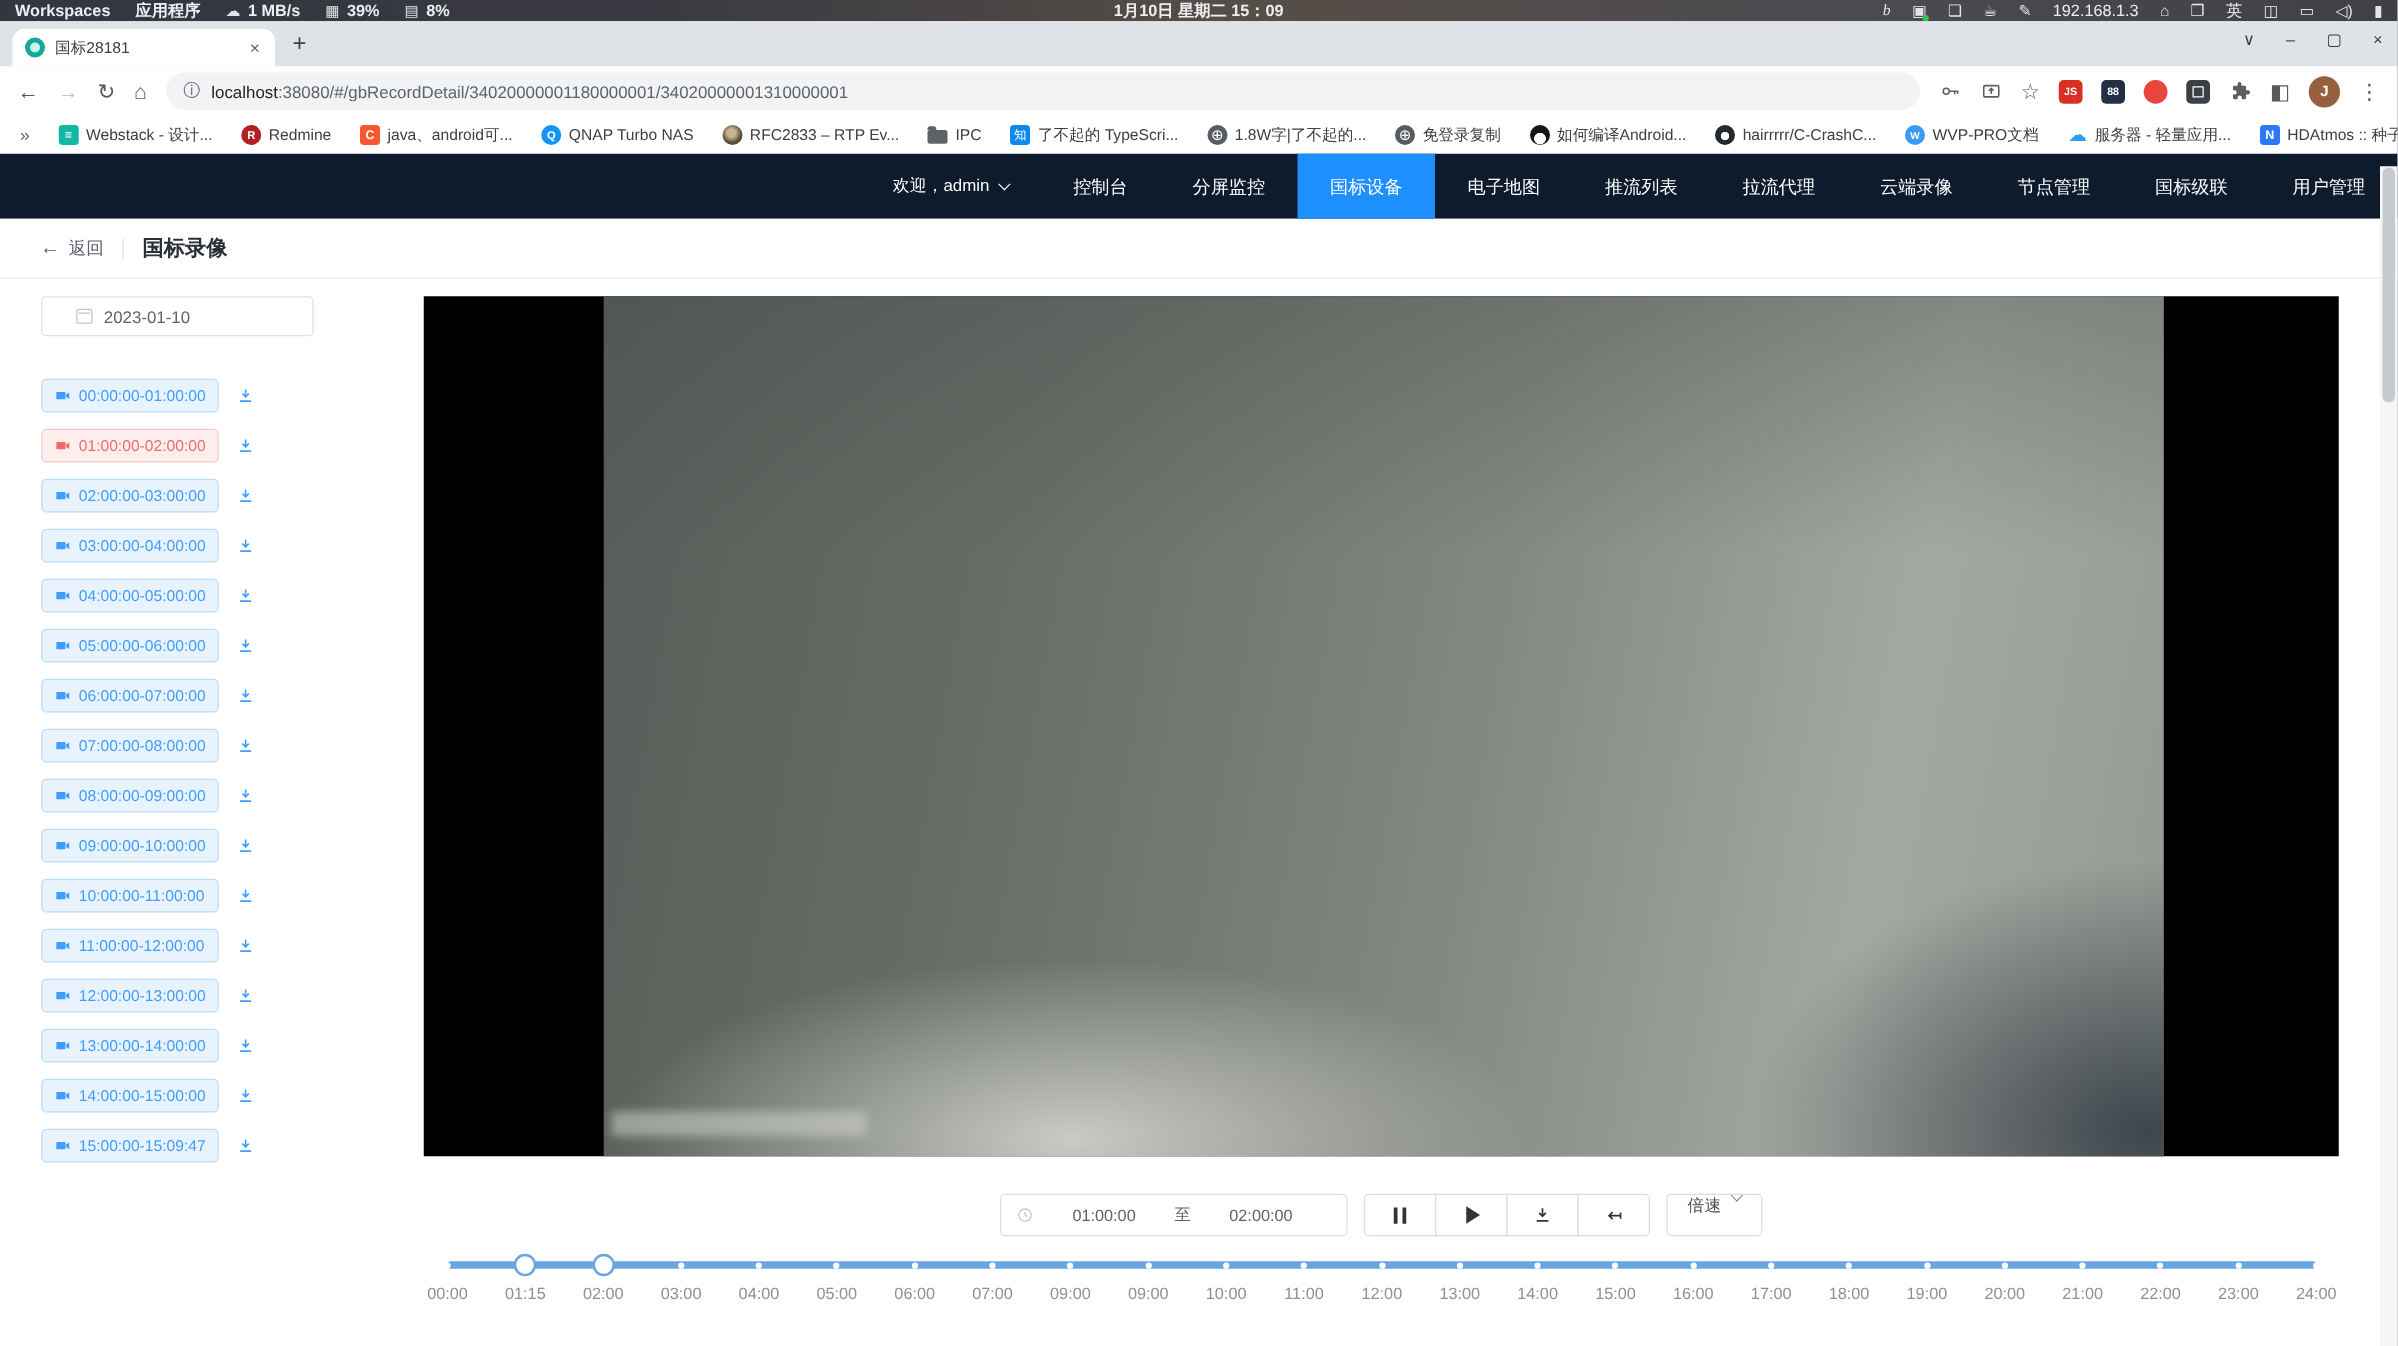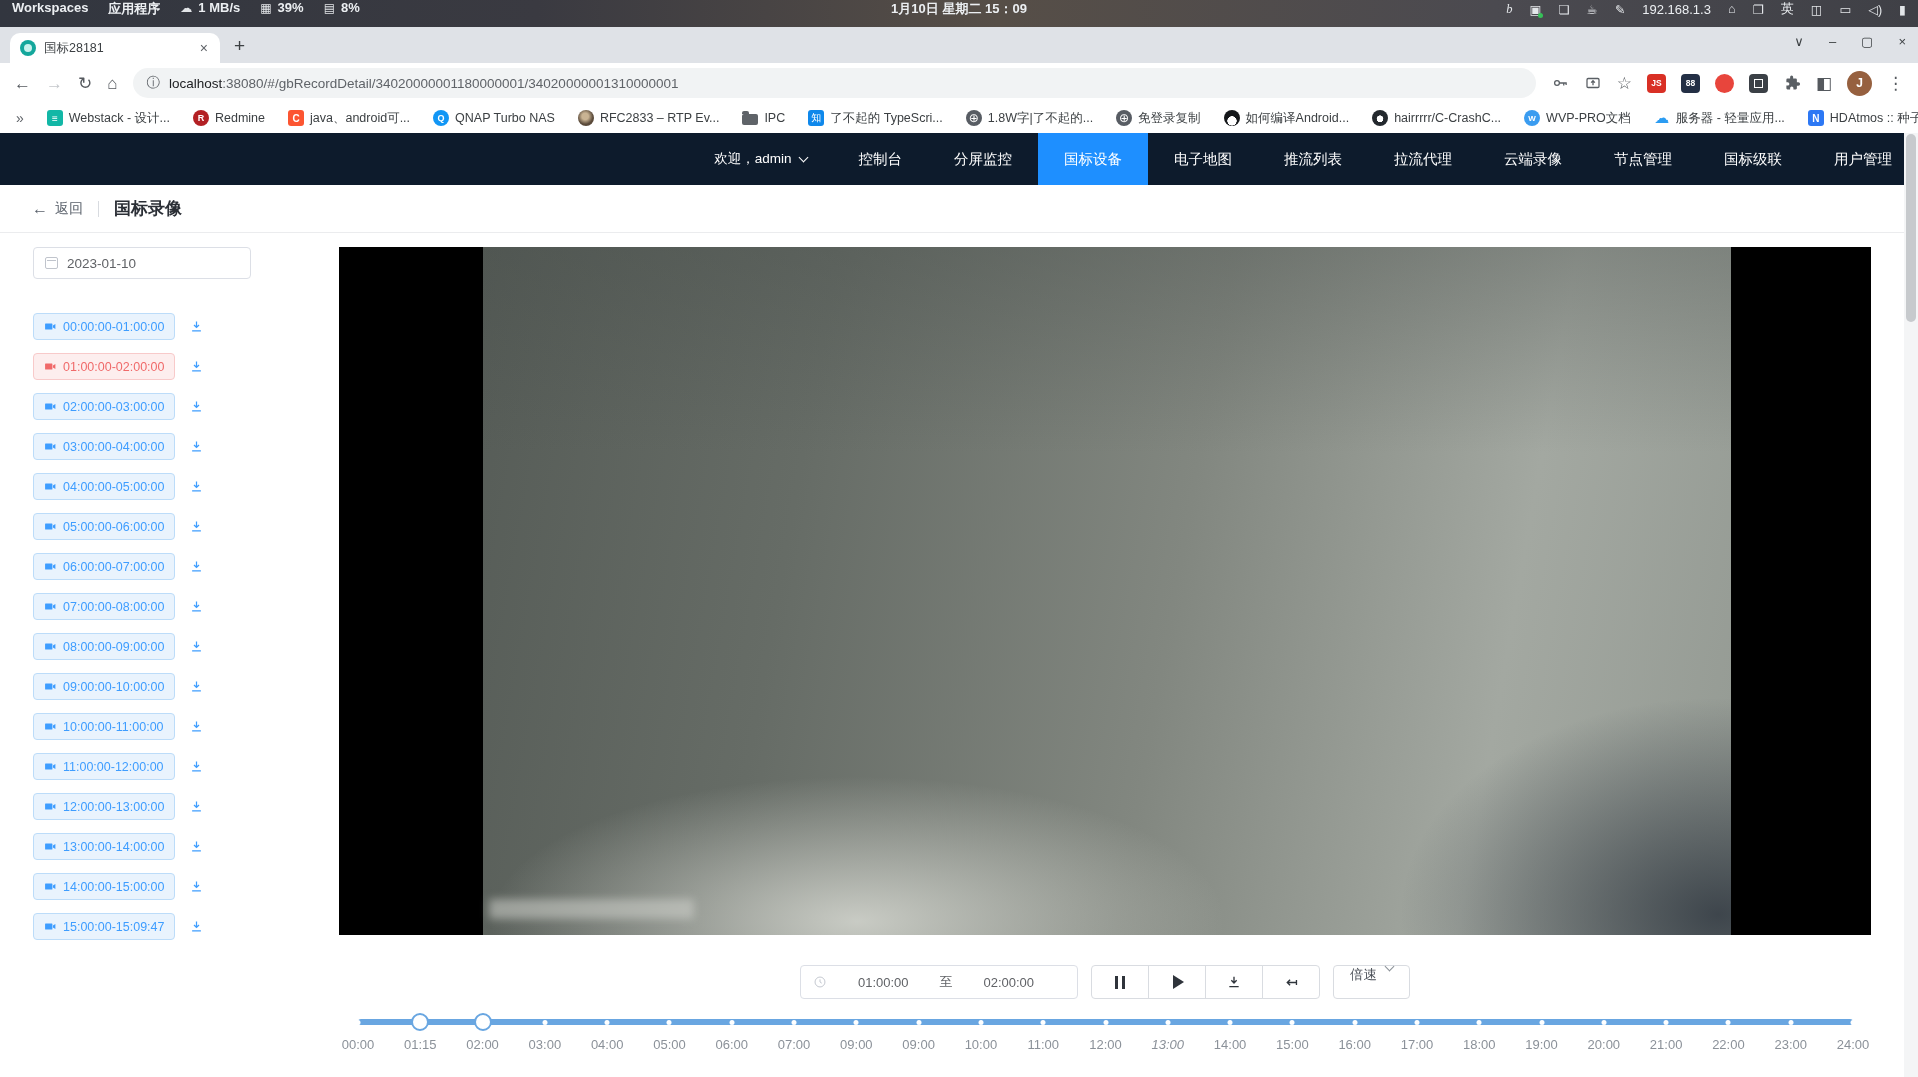--- a/index.html
+++ b/index.html
@@ -1,20 +1,20 @@
 <!DOCTYPE html>
 <html><head>
 <meta charset="utf-8">
 <style>
   * { margin:0; padding:0; box-sizing:border-box; }
   html,body { width:1918px; height:1077px; overflow:hidden; background:#fff;
     font-family:"Liberation Sans","DejaVu Sans",sans-serif; }
 
   
-  .sysbar { height:27px; display:flex; align-items:flex-start; gap:20px; padding:0 12px;
+  .sysbar { height:17px; display:flex; align-items:center; gap:20px; padding:0 12px;
     color:#eceff2; font-size:13px; font-weight:700; position:relative;
     background:linear-gradient(90deg,#32363f 0%,#3a3a41 28%,#564e47 52%,#4b4a50 78%,#3f4046 100%); }
   .sysbar .seg { display:flex; align-items:center; gap:6px; }
   .sysbar .ic { font-weight:400; font-size:12px; opacity:.95; }
   .sysclock { position:absolute; left:50%; transform:translateX(-50%); font-weight:700; }
   .systray { margin-left:auto; display:flex; align-items:center; gap:17px; font-weight:400; }
   .systray .ic { font-size:12.5px; }
   .note-wrap { position:relative; }
   .note-wrap::after { content:""; position:absolute; right:-2px; bottom:-1px; width:5px; height:5px;
     border-radius:50%; background:#35c759; }
@@ -84,21 +84,21 @@
     border-bottom:1px solid #ebecee; background:#fff; }
   .back { display:flex; align-items:center; gap:7px; color:#5a616b; font-size:14px; }
   .back .arrow { font-size:16px; }
   .vdiv { width:1px; height:16px; background:#d8dbe0; }
   .page-title { font-size:17px; font-weight:700; color:#2b2f36; }
 
   
   .content { display:flex; padding-top:14px; }
   .sidebar { width:306px; padding-left:33px; flex:none; }
   .date-input { width:218px; height:32px; border:1px solid #dcdfe6; border-radius:4px; display:flex;
-    align-items:center; gap:9px; padding:0 11px; color:#606266; font-size:13.5px; }
+    align-items:center; gap:9px; padding:0 27px; color:#606266; font-size:13.5px; }
   .cal { width:13px; height:12px; border:1.4px solid #c0c4cc; border-radius:2px; position:relative; }
   .cal::before { content:""; position:absolute; top:2px; left:1px; right:1px; height:1.4px; background:#c0c4cc; }
   .seg-list { margin-top:34px; }
   .seg-row { display:flex; align-items:center; gap:14px; margin-bottom:13px; height:27px; }
   .pill { display:inline-flex; align-items:center; gap:6px; padding:0 10px; height:27px; font-size:12.5px;
     border-radius:4px; background:#e9f3fd; border:1px solid #bcdcf9; color:#3e9dff; cursor:pointer; white-space:nowrap; }
   .pill.sel { background:#fdeeee; border-color:#f8caca; color:#f06a6a; }
   .dl-link { display:flex; color:#3e9dff; }
 
   
@@ -664,21 +664,21 @@
           <span class="tl-label" style="left: 12.5%;">03:00</span>
           <span class="tl-label" style="left: 16.6667%;">04:00</span>
           <span class="tl-label" style="left: 20.8333%;">05:00</span>
           <span class="tl-label" style="left: 25%;">06:00</span>
           <span class="tl-label" style="left: 29.1667%;">07:00</span>
           <span class="tl-label" style="left: 33.3333%;">09:00</span>
           <span class="tl-label" style="left: 37.5%;">09:00</span>
           <span class="tl-label" style="left: 41.6667%;">10:00</span>
           <span class="tl-label" style="left: 45.8333%;">11:00</span>
           <span class="tl-label" style="left: 50%;">12:00</span>
-          <span class="tl-label" style="left: 54.1667%; font-style: italic;">13:00</span>
+          <span class="tl-label" style="left: 54.1667%;">13:00</span>
           <span class="tl-label" style="left: 58.3333%;">14:00</span>
           <span class="tl-label" style="left: 62.5%;">15:00</span>
           <span class="tl-label" style="left: 66.6667%;">16:00</span>
           <span class="tl-label" style="left: 70.8333%;">17:00</span>
           <span class="tl-label" style="left: 75%;">18:00</span>
           <span class="tl-label" style="left: 79.1667%;">19:00</span>
           <span class="tl-label" style="left: 83.3333%;">20:00</span>
           <span class="tl-label" style="left: 87.5%;">21:00</span>
           <span class="tl-label" style="left: 91.6667%;">22:00</span>
           <span class="tl-label" style="left: 95.8333%;">23:00</span>

